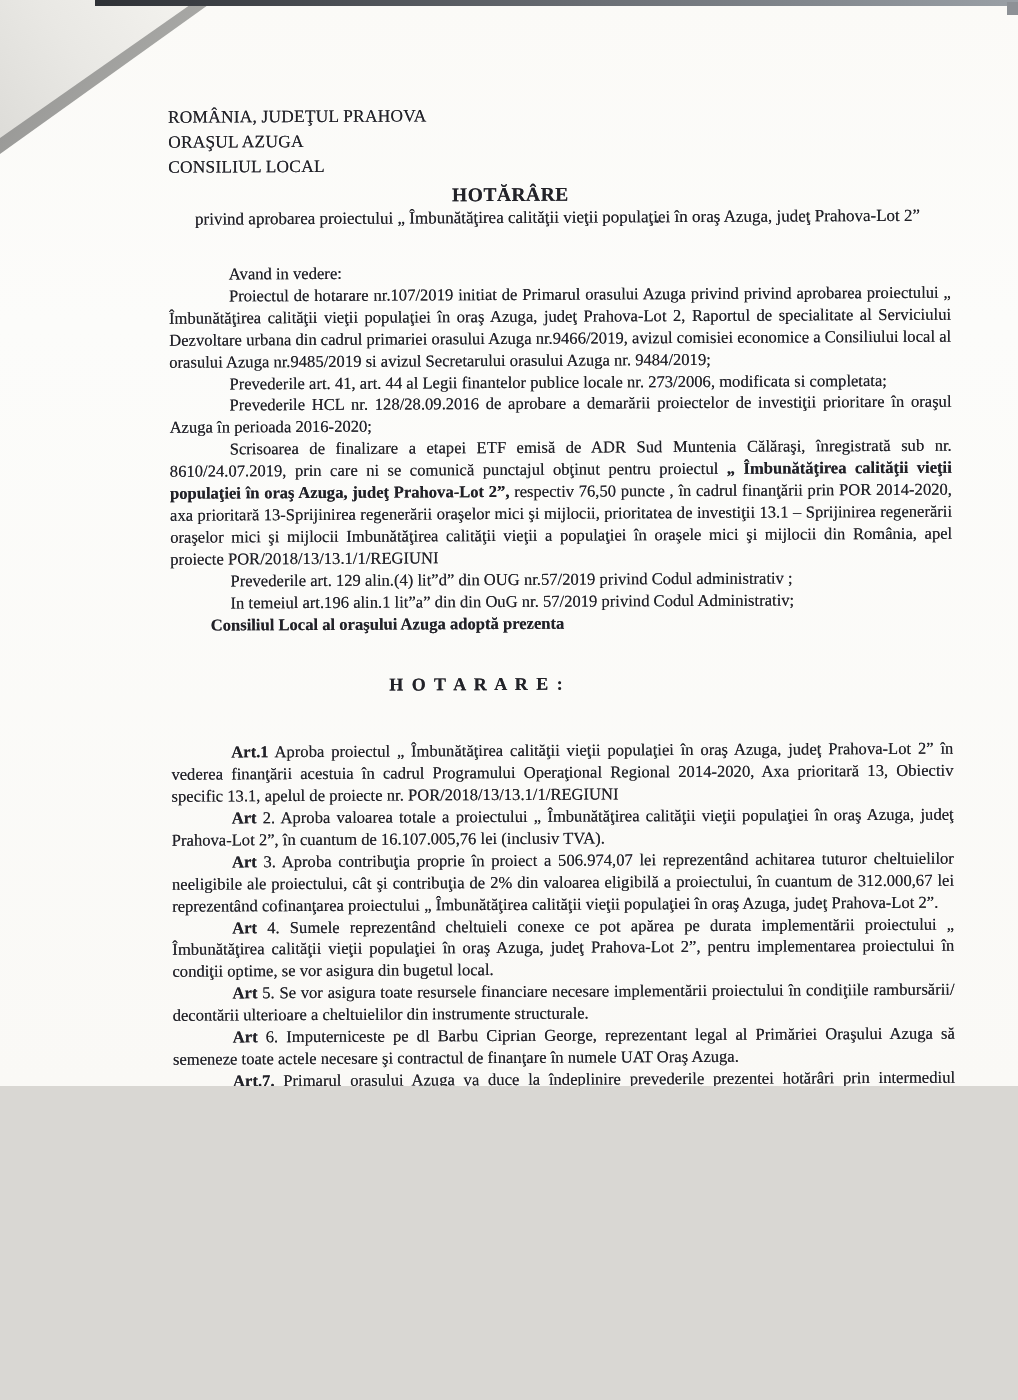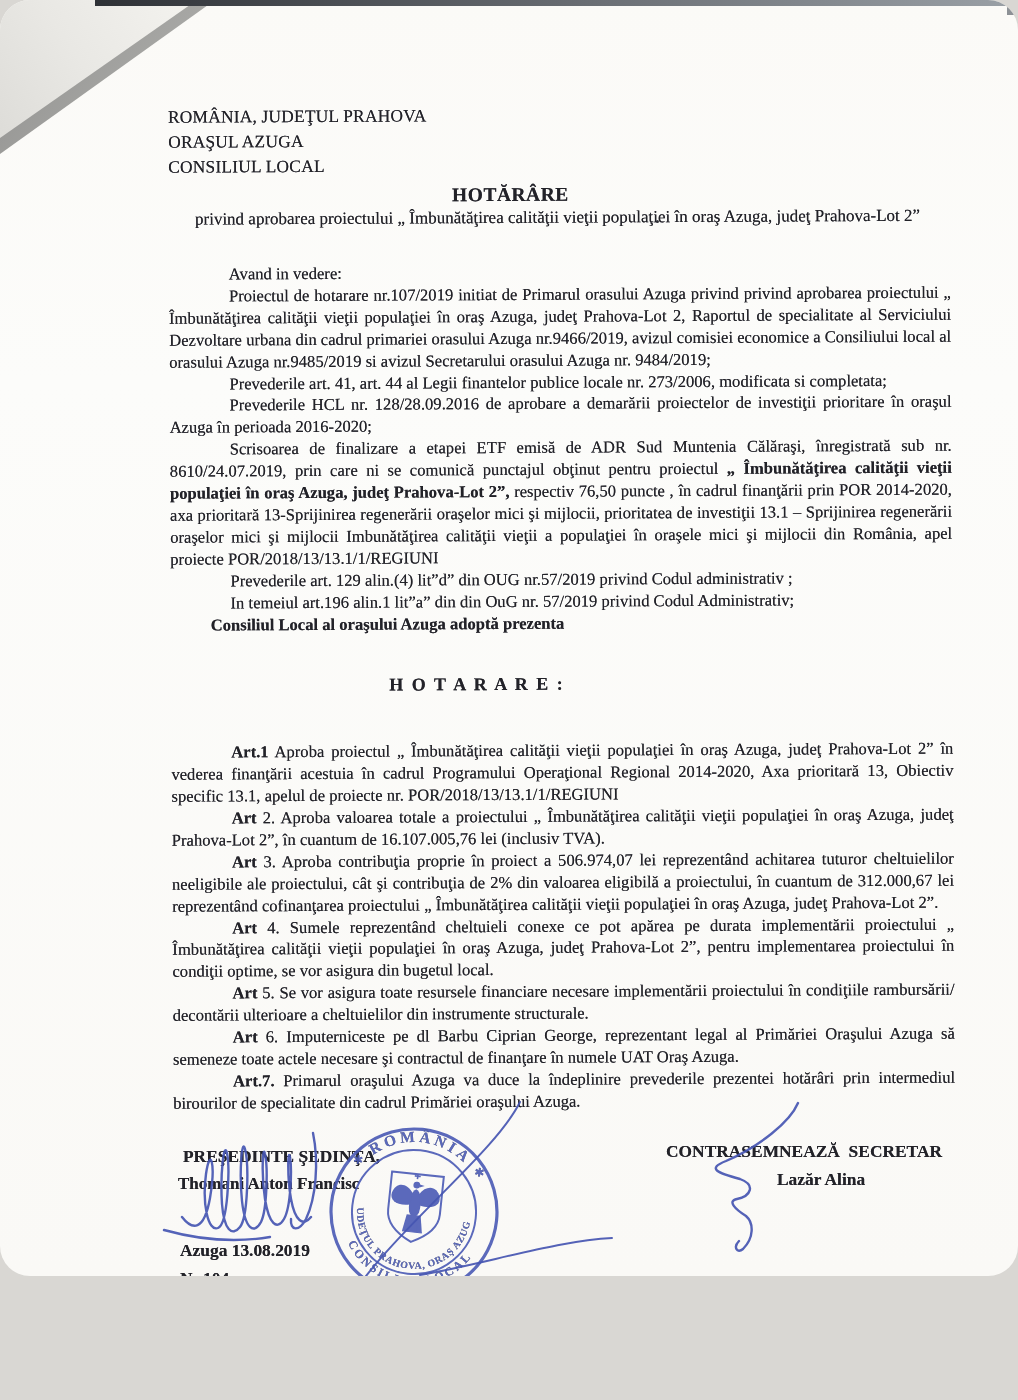--- a/index.html
+++ b/index.html
@@ -1,22 +1,21 @@
 <!DOCTYPE html>
 <html><head>
 <meta charset="utf-8">
 <style>
   html,body{margin:0;padding:0;background:#d9d7d3;}
   .page{
-    position:relative;width:1018px;height:1276px;margin:0 auto;
+    position:relative;width:1018px;height:1086px;margin:0 auto;
     background:linear-gradient(180deg,#fbfaf7,#fcfcfa 30%,#faf9f6);
     overflow:hidden;
     font-family:"Liberation Serif","DejaVu Serif",serif;
     color:#222228;
-    border-radius:30px;
   }
   
   .scan-top-bar{position:absolute;left:95px;top:0;right:0;height:6px;
     background:linear-gradient(90deg,#2e3136,#6b6f75 55%,#9aa0a6);z-index:9;}
   .fold-triangle{position:absolute;left:0;top:0;width:220px;height:158px;
     background:linear-gradient(235deg,#f2f1ed 15%,#e9e8e4 55%,#dcdbd7);
     clip-path:polygon(0 0,214px 0,0 152px);z-index:8;}
   .fold-edge{position:absolute;left:0;top:0;width:222px;height:162px;
     background:linear-gradient(125deg,#8f8f8d,#b6b6b3);
     clip-path:polygon(197px 0,215px 0,0 154px,0 138px);z-index:8;}

